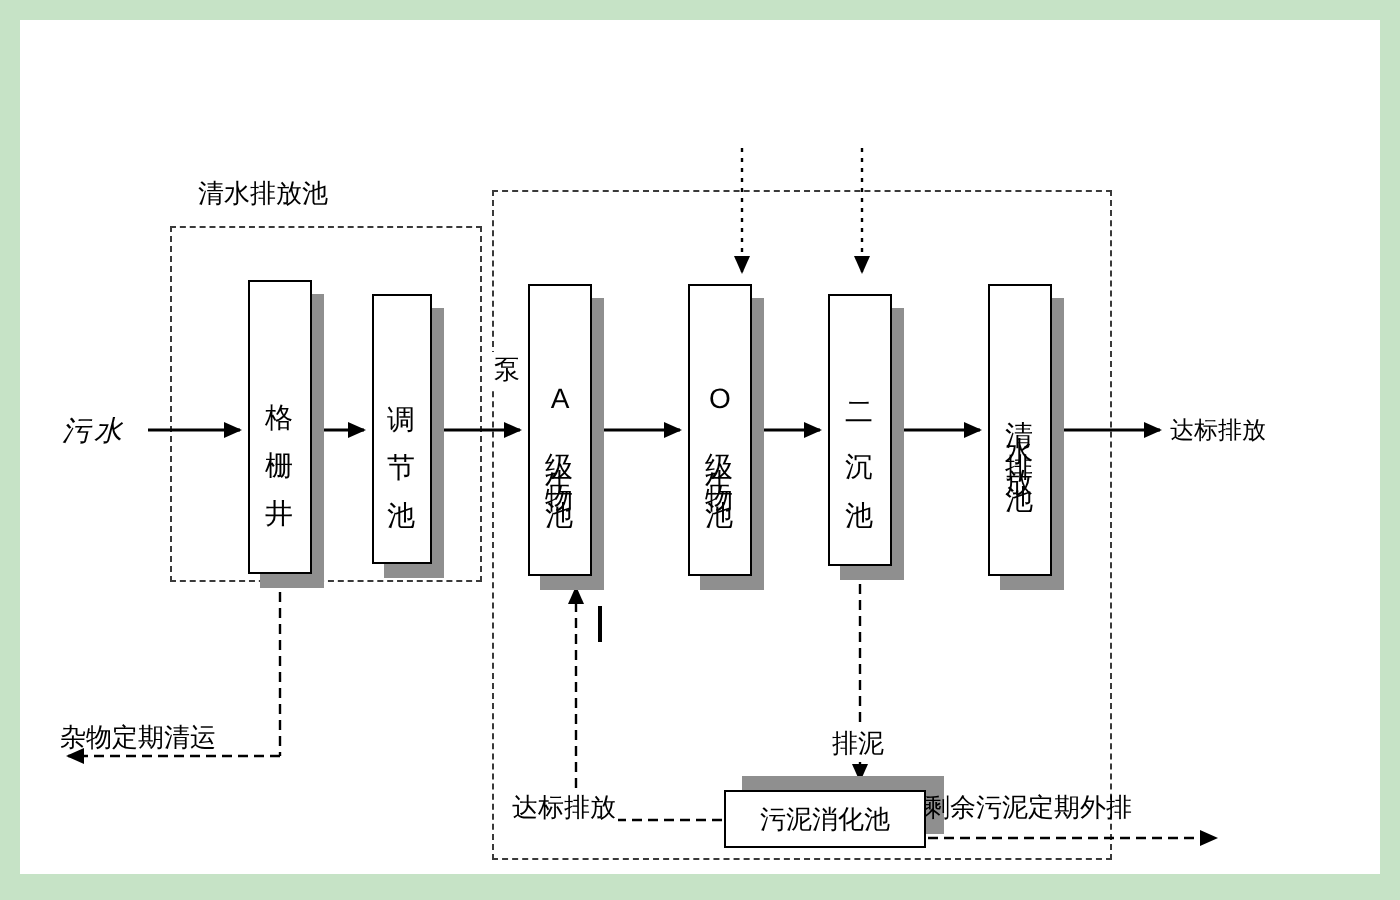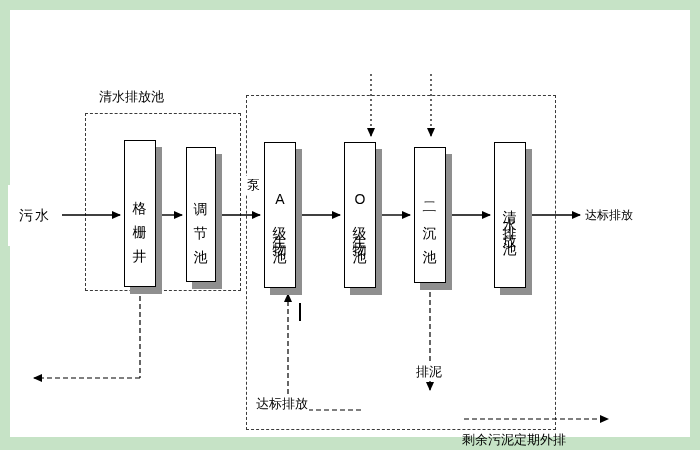--- a/index.html
+++ b/index.html
@@ -94,21 +94,21 @@
       <line x1="140" y1="288" x2="140" y2="378"></line>
       <line x1="140" y1="378" x2="34" y2="378" marker-end="url(#arr)"></line>
       <line x1="430" y1="284" x2="430" y2="390" marker-end="url(#arr)"></line>
       <line x1="361" y1="410" x2="288" y2="410"></line>
       <line x1="288" y1="410" x2="288" y2="294" marker-end="url(#arr)"></line>
       <line x1="464" y1="419" x2="608" y2="419" marker-end="url(#arr)"></line>
     </g>
     <line x1="300" y1="303" x2="300" y2="321" stroke="#000" stroke-width="2"></line>
   </svg>
 
-  <div class="plainbox" style="left:8px; top:185px; width:54px; height:61px;">
+  <div class="plainbox" style="left:20px; top:185px; width:54px; height:61px;font-style:italic;">
     <span>污水</span>
   </div>
 
   <div class="vbox" style="left:124px; top:140px; width:32px; height:147px;">
     <span class="vtext sp3">格栅井</span>
   </div>
 
   <div class="vbox" style="left:186px; top:147px; width:30px; height:135px;">
     <span class="vtext sp3">调节池</span>
   </div>
@@ -123,26 +123,30 @@
 
   <div class="vbox" style="left:414px; top:147px; width:32px; height:136px;">
     <span class="vtext sp3">二沉池</span>
   </div>
 
   <div class="vbox" style="left:494px; top:142px; width:32px; height:146px;">
     <span class="vtext sp5">清水排放池</span>
   </div>
 
 
+  <div class="hbox" style="left:362px; top:395px; width:101px; height:29px; font-size:13px;">
+    <span>污泥消化池</span>
+  </div>
 
   <div class="label" style="left:99px; top:88px;">清水排放池</div>
 
   <div class="label bg" style="left:246px; top:176px;">泵</div>
 
   <div class="label" style="left:585px; top:207px; font-size:12px;">达标排放</div>
 
+  <div class="label" style="left:30px; top:360px;">杂物定期清运</div>
 
   <div class="label bg" style="left:255px; top:395px;">达标排放</div>
 
   <div class="label bg" style="left:415px; top:331px;margin-top:32px;">排泥</div>
 
-  <div class="label" style="left:462px; top:395px;margin-top:36px;">剩余污泥定期外排</div>
+  <div class="label" style="left:462px; top:395px;">剩余污泥定期外排</div>
 </div>
 
 </body></html>

